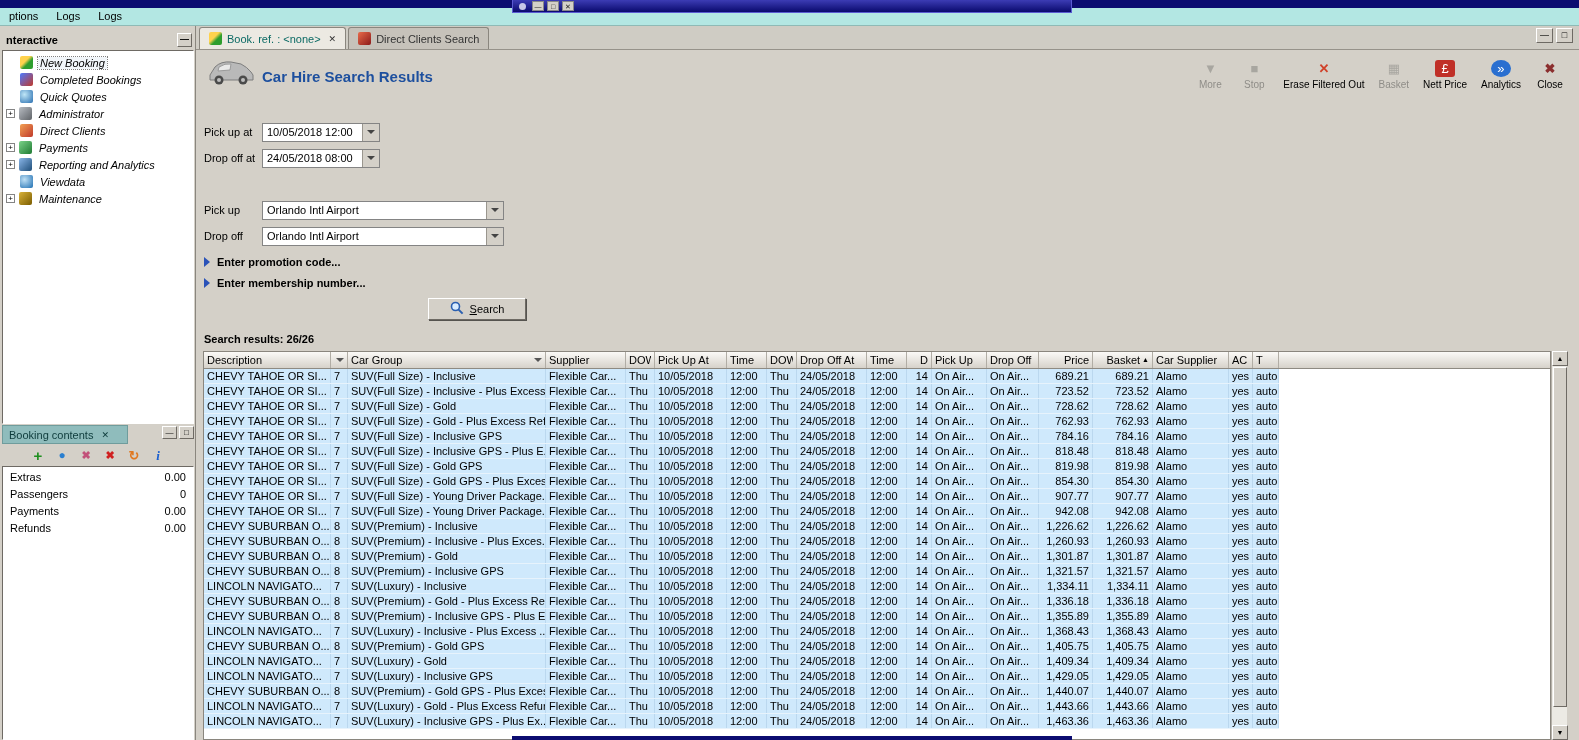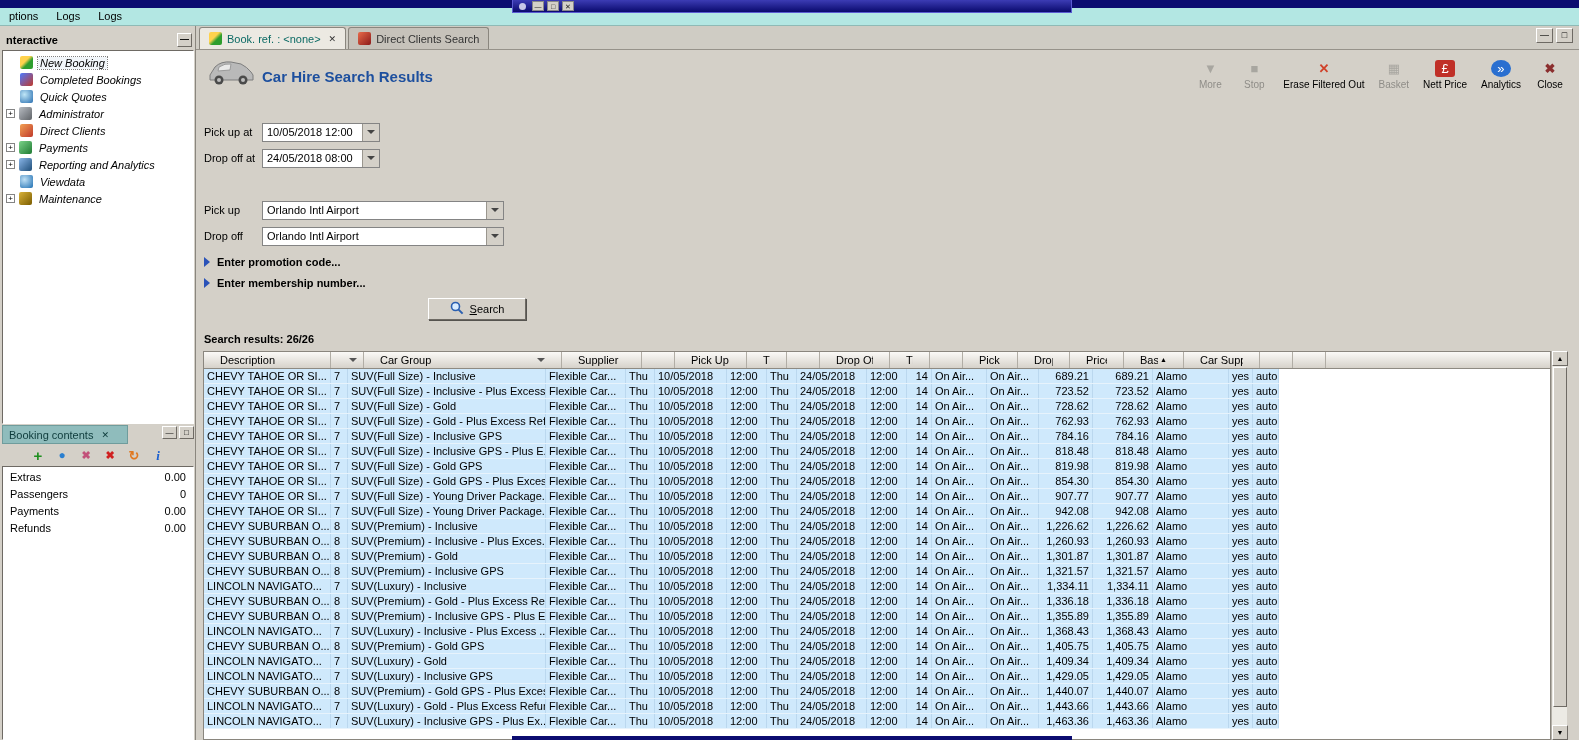--- a/index.html
+++ b/index.html
@@ -112,21 +112,21 @@
     justify-content:center;gap:6px;background:#d4d0c8;border:1px solid;border-color:#fff #6e6a64 #6e6a64 #fff;
     box-shadow:1px 1px 0 #55534f;}
   .slbl{display:block;}
   .slbl::first-letter{text-decoration:underline;}
   .summary{position:absolute;left:0;top:283px;font-weight:bold;margin-left:8px;}
 
   
   .grid{position:absolute;left:7px;top:301px;width:1348px;bottom:0;background:#fff;border:1px solid #8a867e;}
   .ghead{height:17px;background:linear-gradient(#fbfaf7,#d6d2ca);border-bottom:1px solid #8e8a82;
     white-space:nowrap;overflow:hidden;}
-  .hcell{display:inline-flex;align-items:center;height:16px;padding:0 16px;border-right:1px solid #b1ada5;vertical-align:top;}
+  .hcell{display:inline-flex;align-items:center;height:16px;padding:0 3px;border-right:1px solid #b1ada5;vertical-align:top;}
   .hcell .hl{flex:1;overflow:hidden;white-space:nowrap;}
   .hcell.ar .hl{text-align:right;}
   .funnel{width:0;height:0;border-left:4px solid transparent;border-right:4px solid transparent;border-top:4px solid #555;margin-left:2px;flex:none;}
   .sortmark{font-size:7px;margin-left:2px;flex:none;line-height:8px;}
   .gbody{position:absolute;top:17px;left:0;right:0;bottom:0;overflow:hidden;background:#fff;}
   .grow{height:15px;white-space:nowrap;background:#cfe9fc;border-bottom:1px solid #e7f3fc;width:1075px;}
   .gcell{display:inline-block;height:14px;line-height:14px;padding:0 3px;overflow:hidden;white-space:nowrap;
     vertical-align:top;border-right:1px solid rgba(150,185,215,.35);}
   .gcell.ar{text-align:right;}
 

